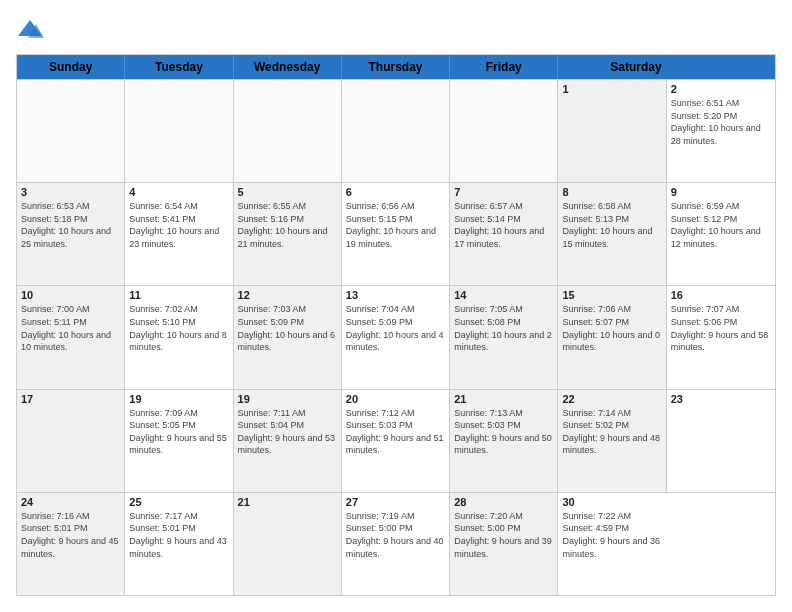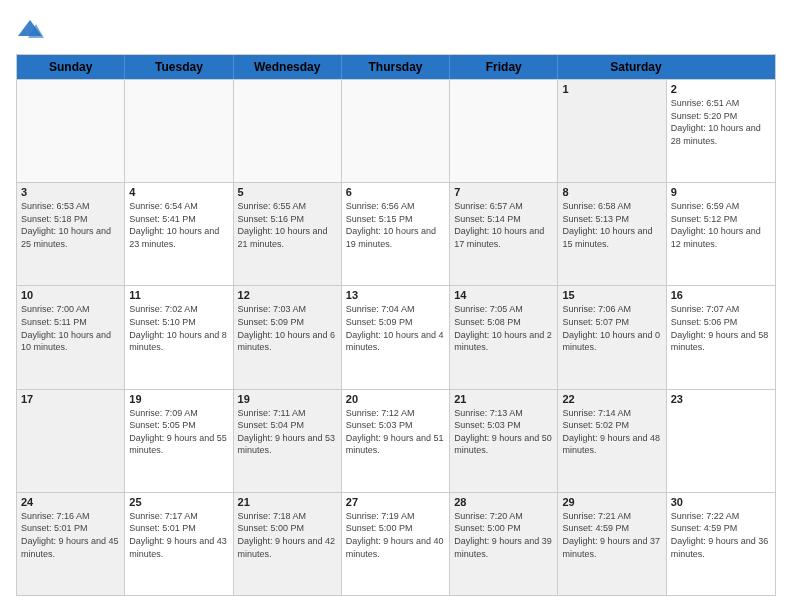--- a/index.html
+++ b/index.html
@@ -288,41 +288,32 @@
 Daylight: 9 hours and 45 minutes.</div>
           </div>
           <div class="cal-cell">
             <div class="day-number">25</div>
             <div class="day-info">Sunrise: 7:17 AM
 Sunset: 5:01 PM
 Daylight: 9 hours and 43 minutes.</div>
           </div>
           <div class="cal-cell shaded">
             <div class="day-number">21</div>
-            <div class="day-info">Sunrise: 7:18 AM
-Sunset: 5:00 PM
-Daylight: 9 hours and 42 minutes.</div>
           </div>
           <div class="cal-cell">
             <div class="day-number">27</div>
             <div class="day-info">Sunrise: 7:19 AM
 Sunset: 5:00 PM
 Daylight: 9 hours and 40 minutes.</div>
           </div>
           <div class="cal-cell shaded">
             <div class="day-number">28</div>
             <div class="day-info">Sunrise: 7:20 AM
 Sunset: 5:00 PM
 Daylight: 9 hours and 39 minutes.</div>
-          </div>
-          <div class="cal-cell shaded">
-            <div class="day-number">29</div>
-            <div class="day-info">Sunrise: 7:21 AM
-Sunset: 4:59 PM
-Daylight: 9 hours and 37 minutes.</div>
           </div>
           <div class="cal-cell">
             <div class="day-number">30</div>
             <div class="day-info">Sunrise: 7:22 AM
 Sunset: 4:59 PM
 Daylight: 9 hours and 36 minutes.</div>
           </div>
         </div>
       </div>
   </div>

